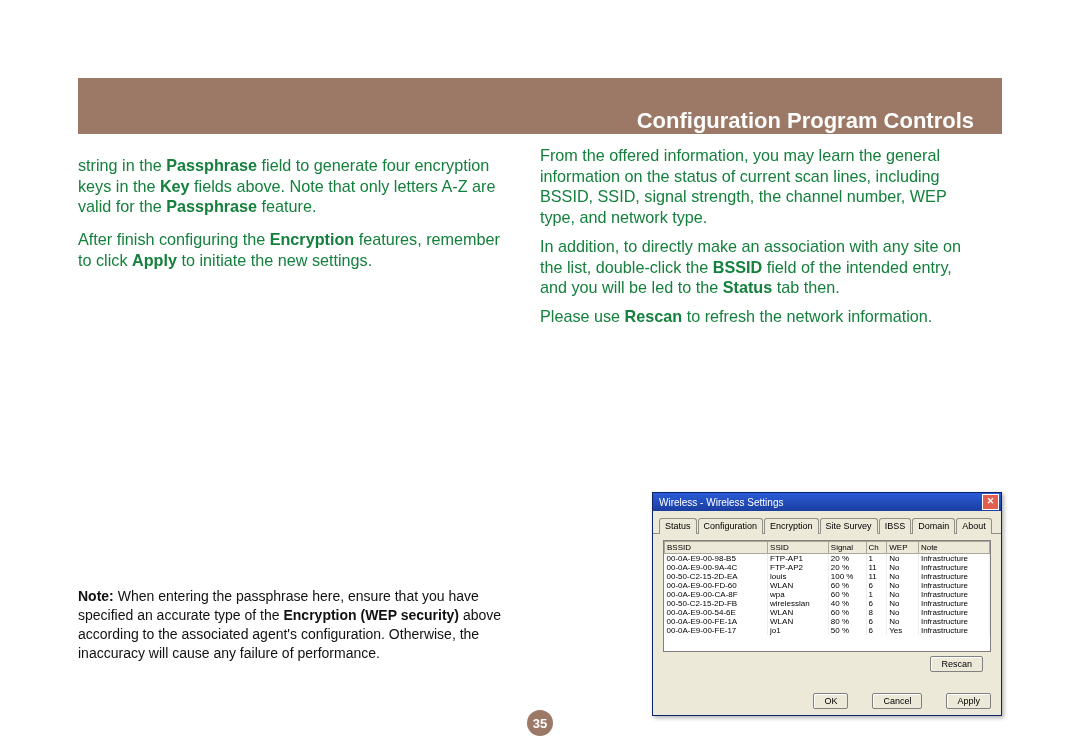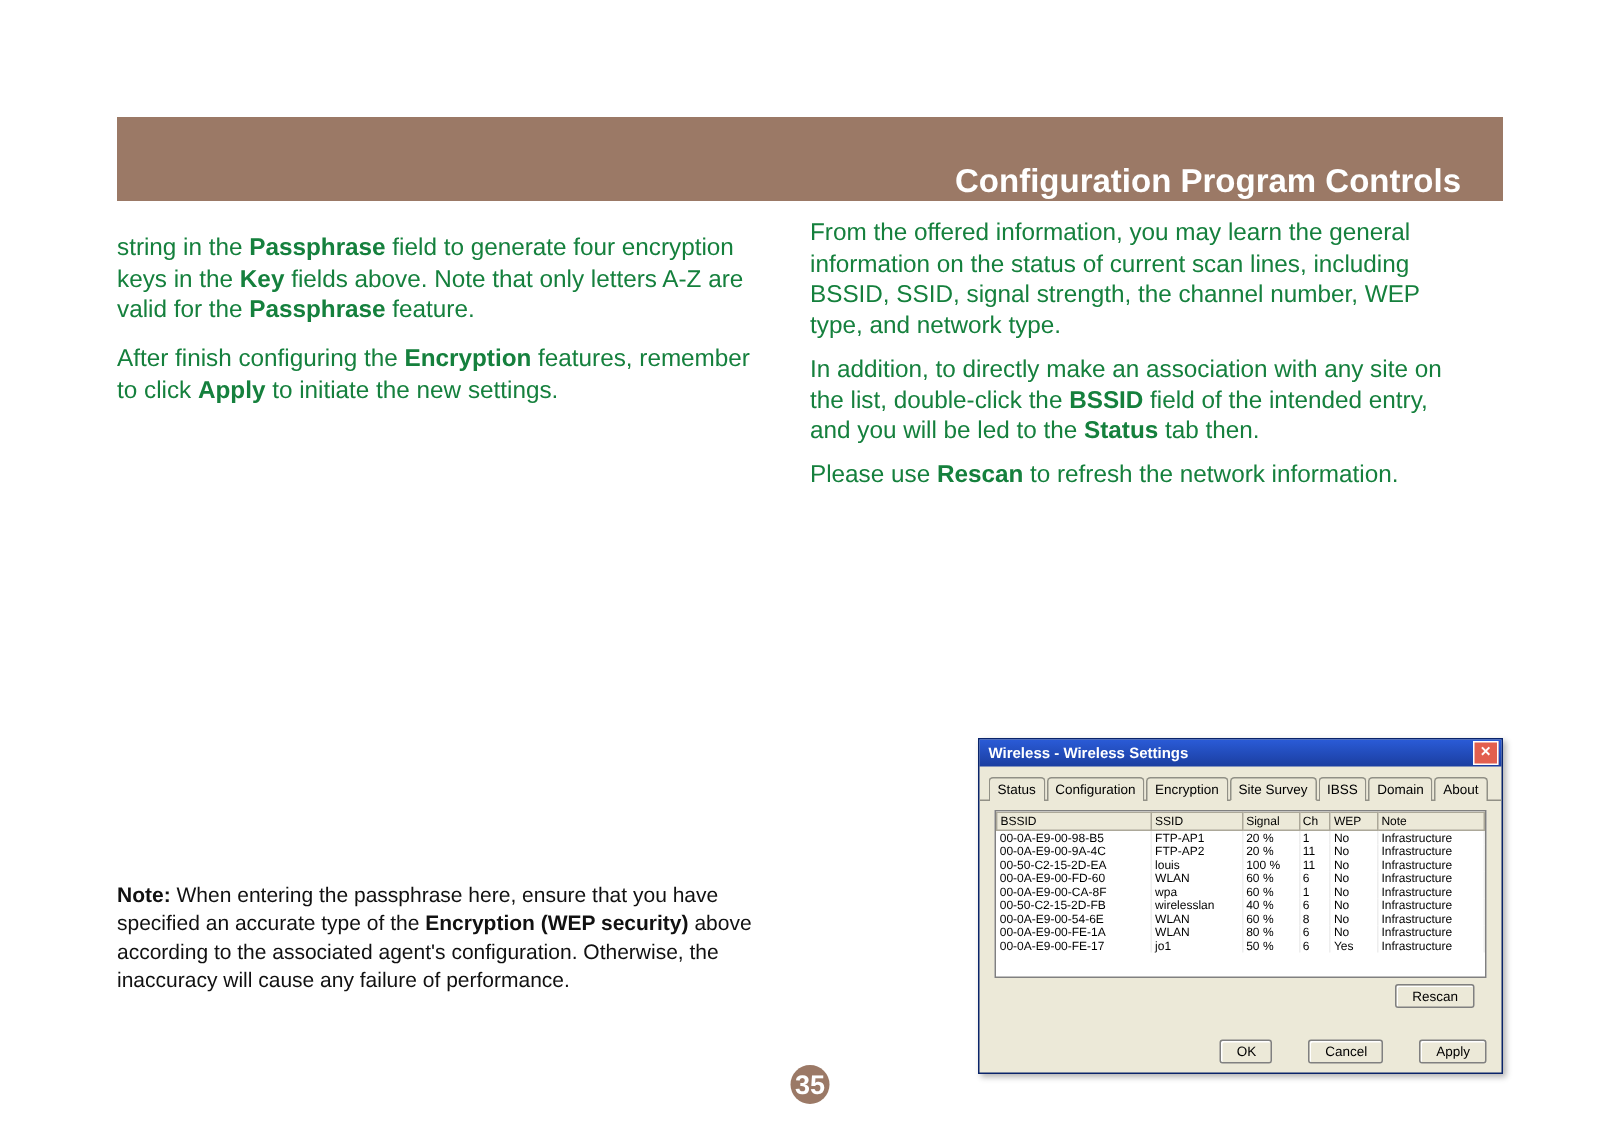--- a/index.html
+++ b/index.html
@@ -7,26 +7,26 @@
   .header-bar{position:absolute;left:78px;top:78px;width:924px;height:56px;background:#9b7966;display:flex;align-items:flex-end;justify-content:flex-end;padding-right:28px;box-sizing:border-box}
   .header-title{color:#fff;font-size:22px;font-weight:bold}
   .col{position:absolute;top:155px;width:430px;font-size:16.2px;color:#15803d;line-height:1.28}
   .col-left{left:78px}
   .col-right{left:540px}
   .p{margin:0 0 12px 0}
   .note{font-size:14px;color:#111;line-height:1.35}
   .note-block{position:absolute;left:78px;top:573px;width:430px}
   .heading{font-weight:bold;text-decoration:underline}
   b{font-weight:bold}
-  .page-num{position:absolute;left:50%;transform:translateX(-50%);bottom:14px;width:26px;height:26px;border-radius:50%;background:#9b7966;color:#fff;font-size:18px;font-weight:bold;display:flex;align-items:center;justify-content:center}
+  .page-num{position:absolute;left:50%;transform:translateX(-50%);bottom:14px;width:26px;height:26px;border-radius:50%;background:#9b7966;color:#fff;font-size:13px;font-weight:bold;display:flex;align-items:center;justify-content:center}
 
   
   .dlg{position:absolute;left:652px;top:492px;width:348px;height:222px;background:#ece9d8;border:1px solid #0a246a;box-shadow:2px 2px 4px rgba(0,0,0,.3);font-family:Tahoma,Arial,sans-serif}
   .dlg-titlebar{height:18px;background:linear-gradient(#2a5bd7,#1b3ea0);display:flex;align-items:center;justify-content:space-between;padding:0 2px 0 6px}
-  .dlg-title{color:#fff;font-size:10px;font-weight:bold}
+  .dlg-title{color:#fff;font-size:10px;font-weight:normal}
   .dlg-close{width:15px;height:14px;background:#e25f4f;border:1px solid #fff;color:#fff;font-size:9px;line-height:12px;text-align:center;font-weight:bold;cursor:default}
   .dlg-tabs{display:flex;padding:6px 6px 0 6px;gap:1px;font-size:9px;color:#000;border-bottom:1px solid #919086}
   .tab{padding:2px 5px;border:1px solid #919086;border-bottom:none;background:#ece9d8;border-radius:3px 3px 0 0;position:relative;top:1px}
   .tab.active{background:#ece9d8;border-bottom:1px solid #ece9d8;font-weight:normal}
   .dlg-body{padding:6px 10px 0 10px}
   .tbl{width:100%;border:1px solid #808080;background:#fff;font-size:8px;border-collapse:collapse}
   .tbl th{background:#ece9d8;border:1px solid #aca899;padding:1px 2px;text-align:left;font-weight:normal}
   .tbl td{padding:0 2px;border-right:1px solid #eee;white-space:nowrap}
   .tbl-wrap{height:110px;overflow:hidden;border:1px solid #808080;background:#fff}
   .tbl-wrap .tbl{border:none}

